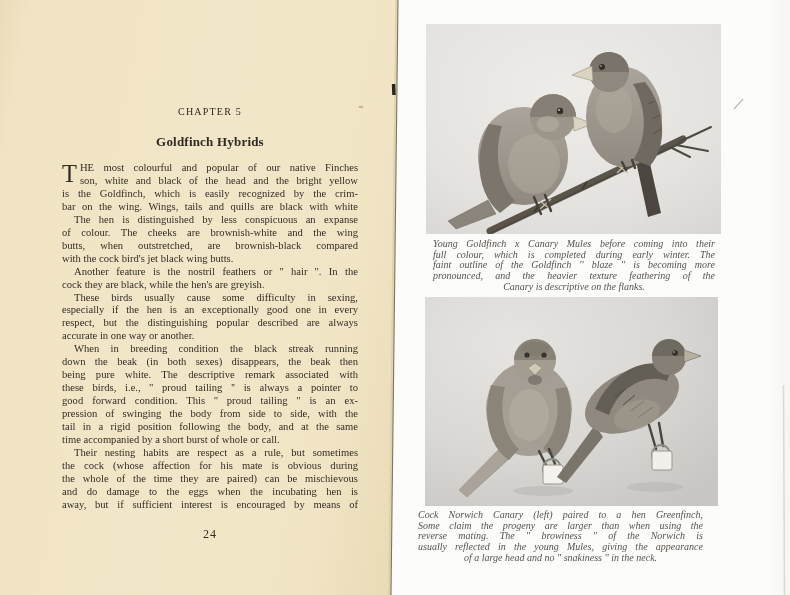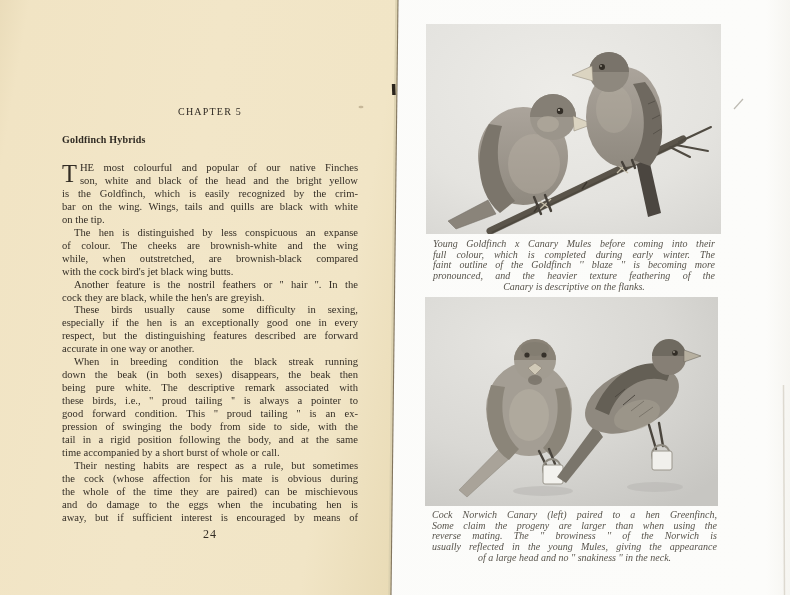--- a/index.html
+++ b/index.html
@@ -17,22 +17,22 @@
     position:absolute;left:0;top:0;width:399px;height:595px;
     background:linear-gradient(100deg,#eadcba 0,#f1e4c4 6%,#f2e6c8 45%,#f1e5c6 80%,#e9dbb6 98%);
     clip-path:polygon(0 0,398px 0,391px 595px,0 595px);
   }
   
   .chapter-heading{
     position:absolute;left:62px;top:106px;width:296px;text-align:center;
     font-size:10px;letter-spacing:1.2px;color:#2f2a23;
   }
   .section-title{
-    position:absolute;left:62px;top:134px;width:296px;
-    font-size:10px;font-weight:bold;color:#2f2a23;letter-spacing:.2px;
+    position:absolute;left:62px;top:134px;width:296px;text-align:center;
+    font-size:13px;font-weight:bold;color:#2f2a23;letter-spacing:.2px;
   }
   .body-text{
     position:absolute;left:62px;top:162px;width:296px;
     font-size:10.6px;line-height:12.95px;color:#332d25;
   }
   .tline{text-align:justify;text-align-last:justify;}
   .tline-last,.endline{text-align-last:left;}
   .indent{text-indent:12px;}
   .dropcap{
     float:left;font-size:24.5px;line-height:22px;height:24px;
@@ -47,21 +47,21 @@
   .photo svg{display:block;width:100%;height:100%;}
   .photo-top{left:426px;top:24px;width:295px;height:210px;}
   .photo-bottom{left:425px;top:297px;width:293px;height:209px;}
   .caption{
     position:absolute;font-style:italic;color:#57534b;
     font-size:10px;line-height:10.7px;
   }
   .caption .tline{text-align:justify;text-align-last:justify;}
   .caption .tline-last{text-align-last:center;}
   .caption-top{left:433px;top:239px;width:282px;}
-  .caption-bottom{left:432px;top:510px;width:285px;}
+  .caption-bottom{left:418px;top:510px;width:285px;}
   
   .marks{position:absolute;left:0;top:0;width:790px;height:595px;pointer-events:none;}
 </style>
 </head>
 <body>
 
 <div class="right-page"></div>
 
 <div class="photo photo-top">
   <svg viewBox="0 0 295 210">
@@ -181,37 +181,36 @@
 <div class="left-page">
   <div class="chapter-heading">CHAPTER 5</div>
   <div class="section-title">Goldfinch Hybrids</div>
   <div class="body-text">
     <div class="para">
       <span class="dropcap">T</span>
     <div class="tline">HE most colourful and popular of our native Finches</div>
         <div class="tline">son, white and black of the head and the bright yellow</div>
         <div class="tline">is the Goldfinch, which is easily recognized by the crim-</div>
         <div class="tline">bar on the wing. Wings, tails and quills are black with white</div>
-        <div class="tline tline-last">on the tip.</div>
       </div>
     <div>
         <div class="para">
           <div class="tline indent">The hen is distinguished by less conspicuous an expanse</div>
           <div class="tline">of colour. The cheeks are brownish-white and the wing</div>
-          <div class="tline">while, when outstretched, are brownish-black compared</div>
+          <div class="tline">butts, when outstretched, are brownish-black compared</div>
           <div class="tline tline-last">with the cock bird's jet black wing butts.</div>
         </div>
         <div class="para">
           <div class="tline indent">Another feature is the nostril feathers or '' hair ''. In the</div>
           <div class="tline tline-last">cock they are black, while the hen's are greyish.</div>
         </div>
         <div class="para">
           <div class="tline indent">These birds usually cause some difficulty in sexing,</div>
           <div class="tline">especially if the hen is an exceptionally good one in every</div>
-          <div class="tline">respect, but the distinguishing features described are forward</div>
+          <div class="tline">respect, but the distinguishing popular described are always</div>
           <div class="tline tline-last">accurate in one way or another.</div>
         </div>
         <div class="para">
           <div class="tline indent">When in breeding condition the black streak running</div>
           <div class="tline">down the beak (in both sexes) disappears, the beak then</div>
           <div class="tline">being pure white. The descriptive remark associated with</div>
           <div class="tline">these birds, i.e., '' proud tailing '' is always a pointer to</div>
           <div class="tline">good forward condition. This '' proud tailing '' is an ex-</div>
           <div class="tline">pression of swinging the body from side to side, with the</div>
           <div class="tline">tail in a rigid position following the body, and at the same</div>

